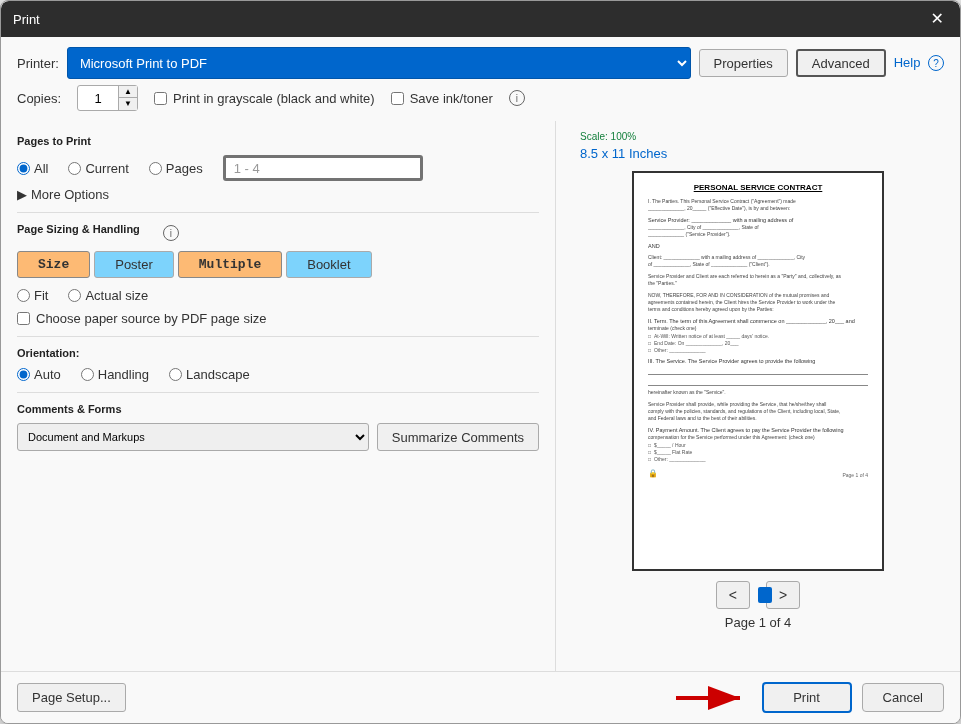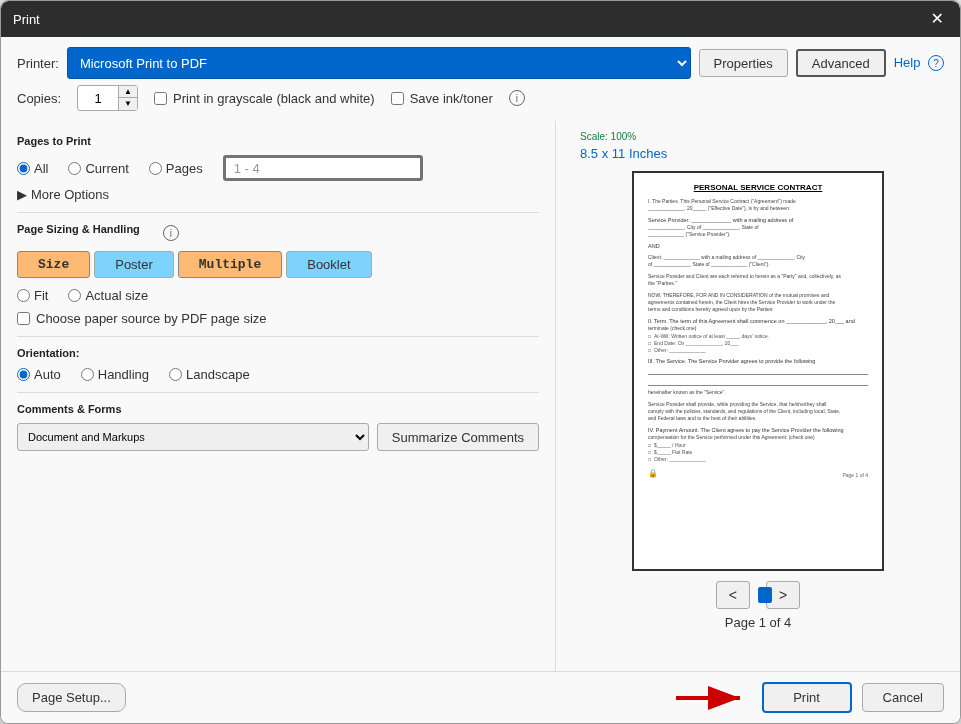--- a/index.html
+++ b/index.html
@@ -454,21 +454,21 @@
       border-top: 1px solid #ddd;
       background: #f9f9f9;
       gap: 10px;
     }
 
     .btn-page-setup {
       padding: 6px 14px;
       font-size: 13px;
       border: 1px solid #aaa;
       background: #f0f0f0;
-      border-radius: 9px;
+      border-radius: 3px;
       cursor: pointer;
       color: #333;
     }
 
     .spacer { flex: 1; }
 
     .arrow-indicator {
       display: flex;
       align-items: center;
     }

